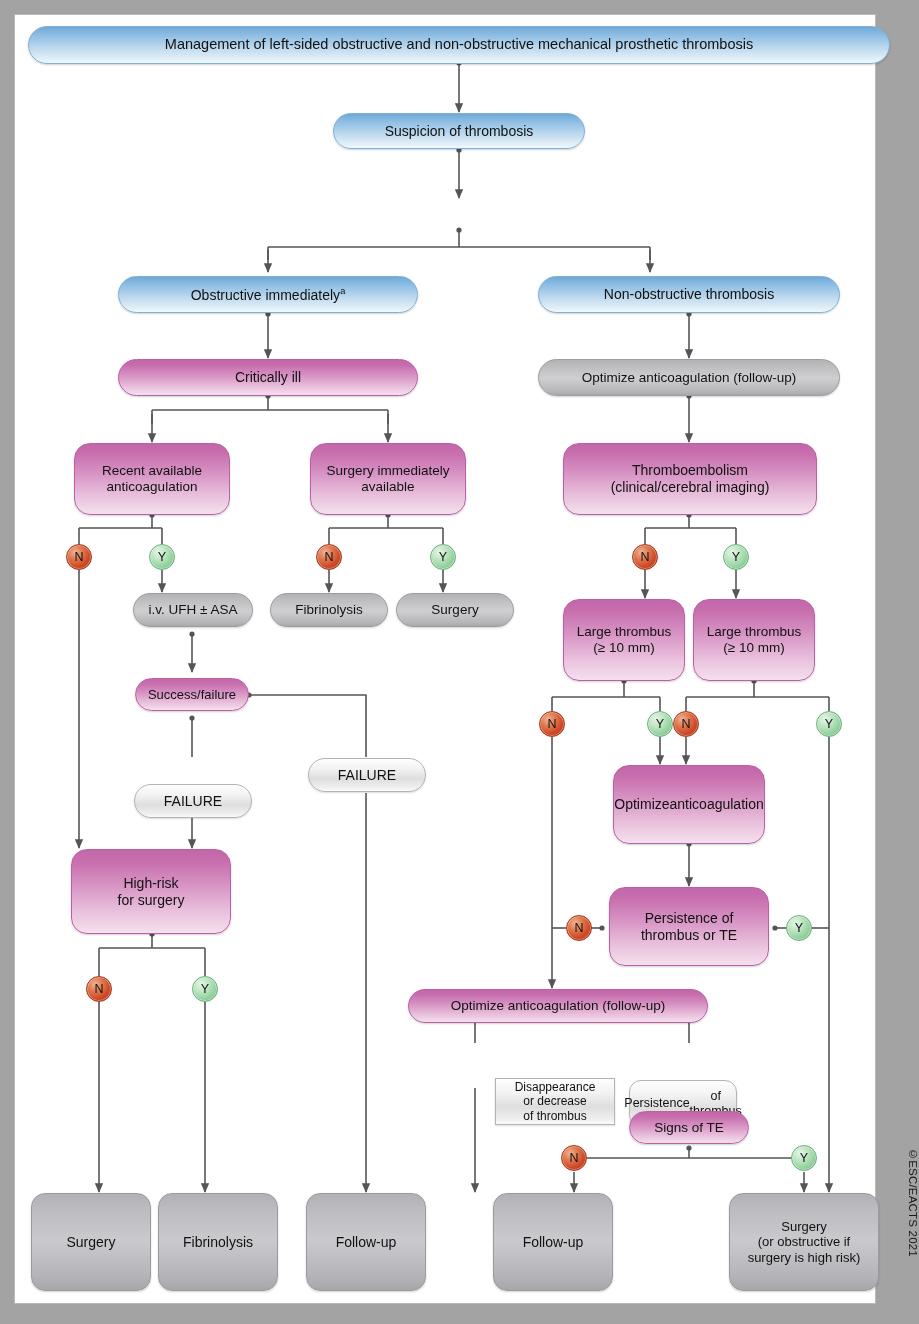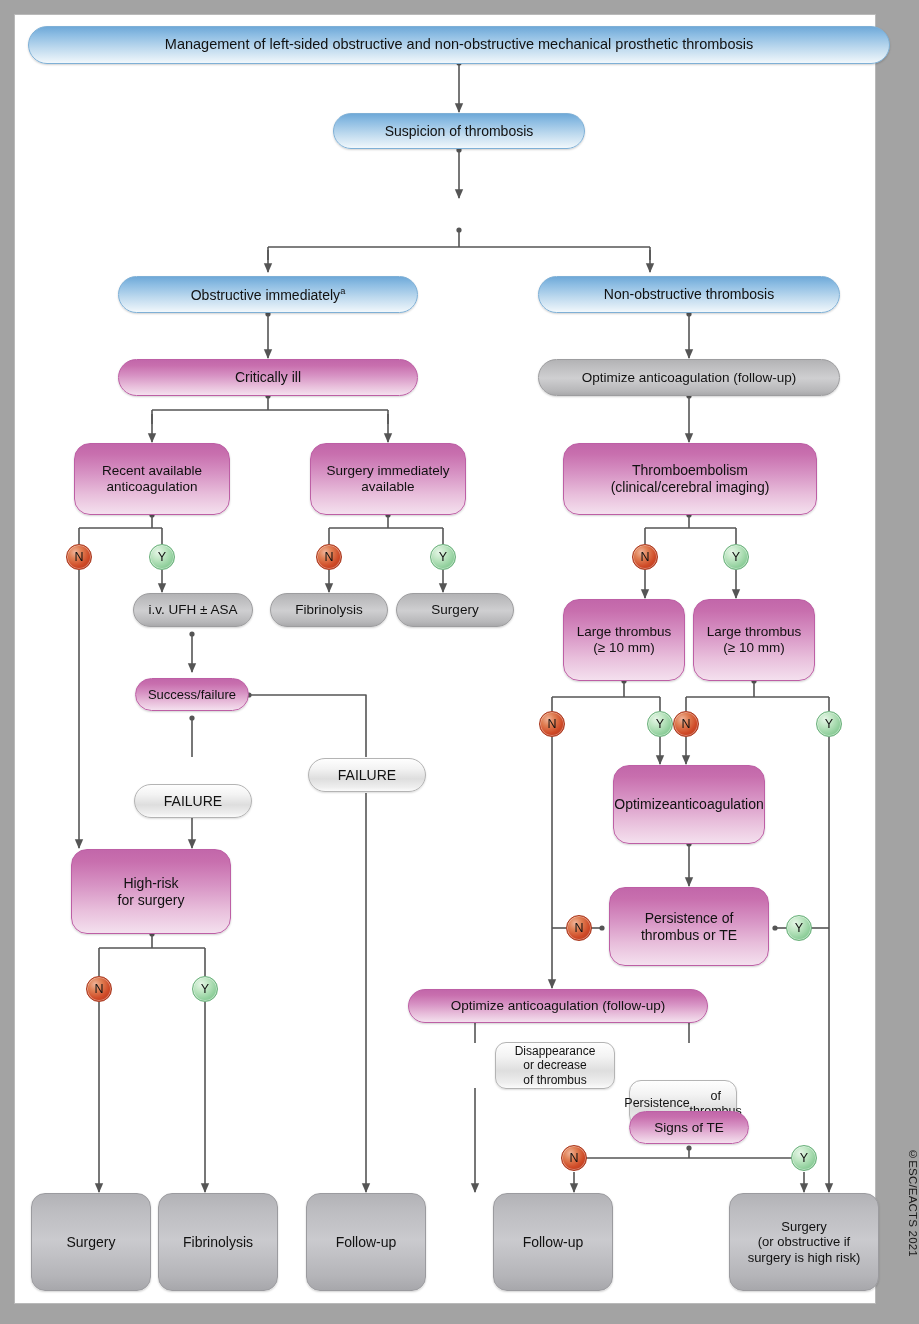--- a/index.html
+++ b/index.html
@@ -359,21 +359,21 @@
       <span>N</span>
     </div>
   <div class="chip chip-y" style="left:192px; top:976px;">
       <span>Y</span>
     </div>
 
   <div class="node pink" style="left:408px; top:989px; width:300px; height:34px; font-size:13.5px;">
     <span>Optimize anticoagulation (follow-up)</span>
   </div>
 
-  <div class="node lgrey" style="left:495px; top:1042px; width:120px; height:47px; font-size:12px; flex-direction:column; border-radius:11px;">
+  <div class="node lgrey" style="left:495px; top:1078px; width:120px; height:47px; font-size:12px; flex-direction:column; border-radius:0;">
     <span>Disappearance</span>
     <span>or decrease</span>
     <span>of thrombus</span>
   </div>
 
   <div class="node lgrey" style="left:629px; top:1080px; width:108px; height:47px; font-size:12.5px; flex-direction:row; border-radius:12px;">
     <span>Persistence</span>
     <span>of thrombus</span>
   </div>
 

